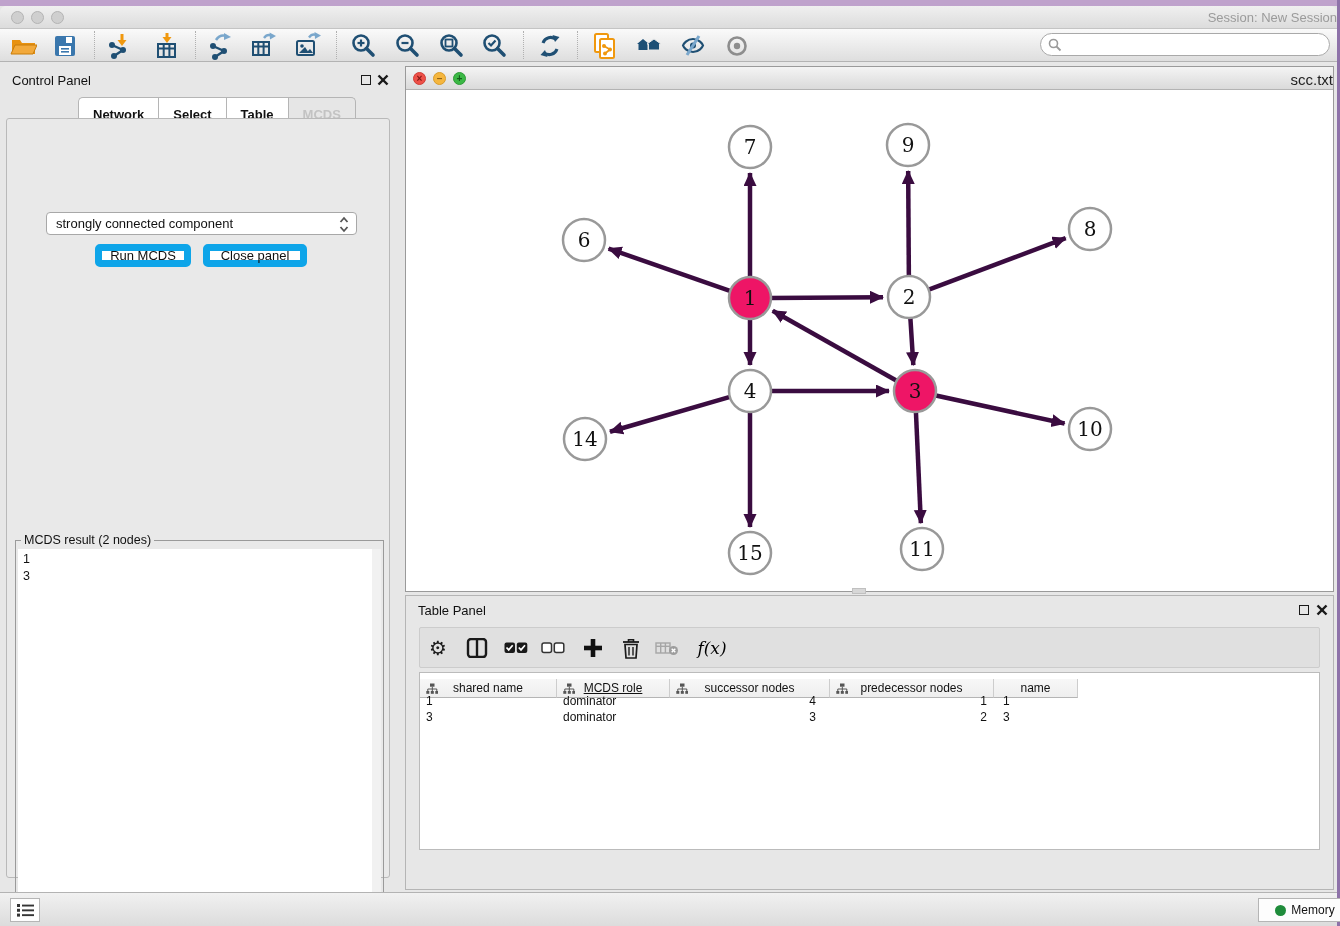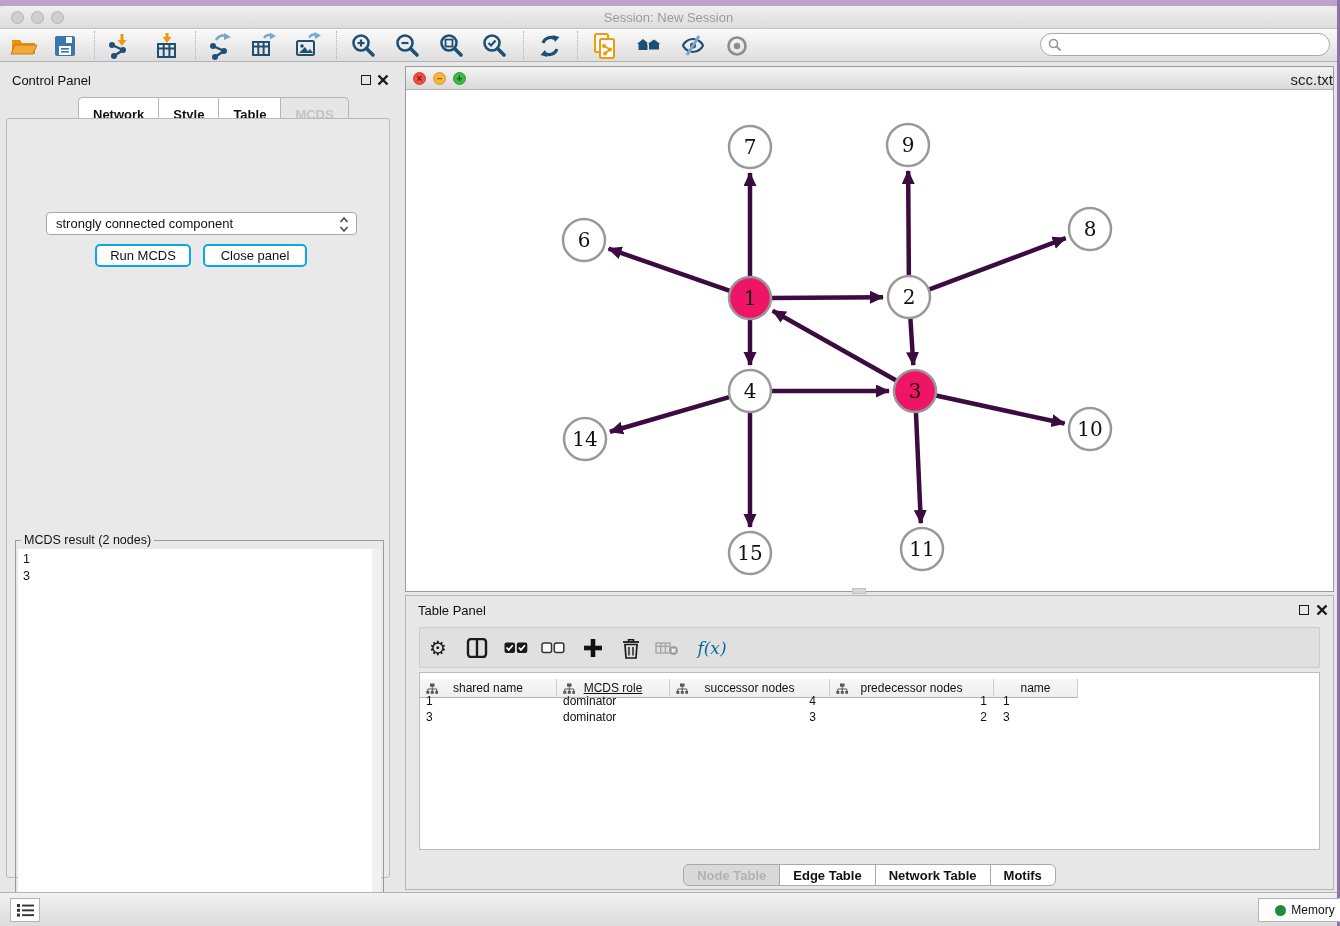--- a/index.html
+++ b/index.html
@@ -9,21 +9,21 @@
   
   .desk-top { position:absolute; left:0; top:0; width:1340px; height:6px; background:#bfa2cc; }
   .desk-right { position:absolute; right:0; top:0; width:3px; height:926px; background:#8e72a9; }
 
   
   .titlebar { position:absolute; left:0; top:6px; width:1337px; height:23px;
     background:linear-gradient(#f0f0f0,#dcdcdc); border-bottom:1px solid #c4c4c4;
     border-radius:6px 6px 0 0; }
   .tl-dot { position:absolute; top:5px; width:13px; height:13px; border-radius:50%;
     background:#cfcfcf; border:1px solid #b4b4b4; }
-  .win-title { position:absolute; top:4px; left:0; right:0; text-align:center;
+  .win-title { position:absolute; top:4px; left:0; right:0; text-align:right;
     font-size:13px; color:#9b9b9b; }
 
   
   .toolbar { position:absolute; left:0; top:29px; width:1337px; height:33px;
     background:linear-gradient(#fafafa,#dedede); border-bottom:1px solid #b3b3b3; }
   .tbicon { position:absolute; top:2px; width:30px; height:30px; display:flex;
     align-items:center; justify-content:center; cursor:pointer; }
   .tbsep { position:absolute; top:2px; height:28px; width:0; border-left:1px dotted #b0b0b0; }
   .searchbox { position:absolute; left:1040px; top:4px; width:290px; height:23px;
     background:#fff; border:1px solid #a9a9a9; border-radius:12px; }
@@ -44,21 +44,21 @@
   .tab:last-child { border-right:1px solid #b5b5b5; border-radius:0 5px 0 0; }
   .tab.active { background:#e6e6e6; color:#c3c3c3; border-bottom-color:#e6e6e6; }
   .cpanel-inner { position:absolute; left:6px; top:52px; width:384px; height:760px;
     background:#e9e9e9; border:1px solid #b9b9b9; border-radius:3px; }
   .opt-label { position:absolute; left:0; width:100%; top:70px; text-align:center;
     font-size:13px; color:#111; }
   .dropdown { position:absolute; left:39px; top:93px; width:311px; height:23px; background:#fff;
     border:1px solid #a8a8a8; border-radius:4px; font-size:13px; color:#111;
     display:flex; align-items:center; padding-left:9px; cursor:pointer; }
   .dd-arrows { position:absolute; right:7px; top:3px; }
-  .btn { position:absolute; height:23px; background:#fff; border:2px solid #0ea5e9;
+  .btn { position:absolute; height:23px; background:#fff; border:7px solid #0ea5e9;
     border-radius:5px; font-size:13px; color:#111; display:flex; align-items:center;
     justify-content:center; cursor:pointer; font-family:"Liberation Sans",sans-serif; }
   .result-box { position:absolute; left:8px; top:421px; width:369px; height:387px;
     border:1px solid #9a9a9a; }
   .result-legend { position:absolute; left:5px; top:-8px; background:#e9e9e9;
     padding:0 3px; font-size:12.5px; color:#111; }
   .result-text { position:absolute; left:2px; top:8px; right:11px; bottom:2px; background:#fff;
     font-size:12.5px; line-height:17px; padding:2px 0 0 5px; white-space:pre; color:#111; }
   .result-scroll { position:absolute; right:2px; top:8px; width:9px; bottom:2px; background:#f1f1f1; }
 
@@ -274,21 +274,21 @@
 
 <div class="cpanel">
   <div class="panel-title">Control Panel</div>
   <div class="float-btn" style="left:361px; top:9px"></div>
   <svg class="close-btn" style="left:377px; top:8px" viewBox="0 0 12 12">
       <line x1="1.5" y1="1.5" x2="10.5" y2="10.5" stroke="#1a1a1a" stroke-width="2.4"></line>
       <line x1="10.5" y1="1.5" x2="1.5" y2="10.5" stroke="#1a1a1a" stroke-width="2.4"></line>
     </svg>
   <div class="tabrow">
     <div class="tab">Network</div>
-    <div class="tab">Style</div>
+    <div class="tab">Select</div>
     <div class="tab">Table</div>
     <div class="tab active">MCDS</div>
   </div>
   <div class="cpanel-inner">
     <div class="dropdown">
       <span>strongly connected component</span>
       <svg class="dd-arrows" width="10" height="17">
           <polyline points="1.5,6 5,2 8.5,6" fill="none" stroke="#555" stroke-width="1.8"></polyline>
           <polyline points="1.5,11 5,15 8.5,11" fill="none" stroke="#555" stroke-width="1.8"></polyline>
         </svg>
@@ -411,21 +411,21 @@
       <svg width="24" height="15">
           <rect x="1" y="2" width="14" height="10" fill="none" stroke="#a6a6a6" stroke-width="1.4"></rect>
           <line x1="1" y1="5.3" x2="15" y2="5.3" stroke="#a6a6a6" stroke-width="1.4"></line>
           <line x1="5.7" y1="2" x2="5.7" y2="12" stroke="#a6a6a6" stroke-width="1.4"></line>
           <line x1="10.4" y1="2" x2="10.4" y2="12" stroke="#a6a6a6" stroke-width="1.4"></line>
           <circle cx="18.5" cy="9.5" r="4.5" fill="#9d9d9d"></circle>
           <path d="M16.7,7.7 l3.6,3.6 M20.3,7.7 l-3.6,3.6" stroke="#fff" stroke-width="1.4"></path>
         </svg>
     </div>
     <div class="t-tbicon" style="left:272px; width:40px">
-      <span style="font-family:'DejaVu Serif',serif; font-style:italic; font-size:17px; color:#0369a1;">f(x)</span>
+      <span style="font-family:'DejaVu Serif',serif; font-style:italic; font-size:17px; color:#000000;">f(x)</span>
     </div>
   </div>
 
   <div class="ttable">
     <div class="thead" id="table-header">
         <div class="th" style="width: 137px;">
           <svg width="12" height="12" viewBox="0 0 12 12">
             <rect x="4" y="0.5" width="4.5" height="3.2" fill="#555"></rect>
             <path d="M6.3,3.7 V6 M1.8,6 H10.8 M1.8,6 V8 M6.3,6 V8 M10.8,6 V8" fill="none" stroke="#555" stroke-width="1"></path>
             <rect x="0.3" y="8" width="3" height="2.8" fill="#555"></rect>
@@ -479,26 +479,20 @@
         <div class="trow">
           <div class="td" style="width: 137px; text-align: left; padding-left: 6px; padding-right: 0px;">3</div>
           <div class="td" style="width: 113px; text-align: left; padding-left: 6px; padding-right: 0px;">dominator</div>
           <div class="td" style="width: 160px; text-align: right; padding-left: 0px; padding-right: 14px;">3</div>
           <div class="td" style="width: 164px; text-align: right; padding-left: 0px; padding-right: 7px;">2</div>
           <div class="td" style="width: 84px; text-align: left; padding-left: 9px; padding-right: 0px;">3</div>
         </div>
       </div>
   </div>
 
-  <div class="bottom-tabs">
-    <div class="btab active">Node Table</div>
-    <div class="btab">Edge Table</div>
-    <div class="btab">Network Table</div>
-    <div class="btab">Motifs</div>
-  </div>
 </div>
 
 <div class="statusbar">
   <div class="sb-btn" style="left:10px; top:5px; width:30px; height:24px;">
     <svg width="17" height="14">
         <rect x="0" y="1" width="3" height="3" fill="#333"></rect>
         <rect x="5" y="1.6" width="12" height="1.9" fill="#333"></rect>
         <rect x="0" y="5.8" width="3" height="3" fill="#333"></rect>
         <rect x="5" y="6.4" width="12" height="1.9" fill="#333"></rect>
         <rect x="0" y="10.6" width="3" height="3" fill="#333"></rect>

